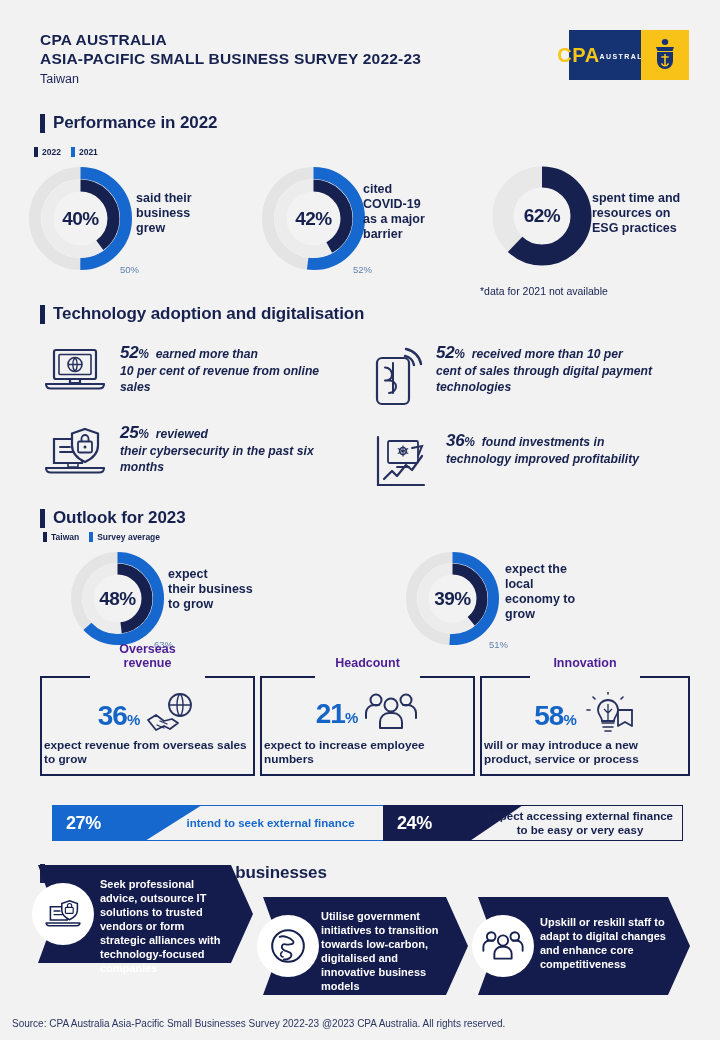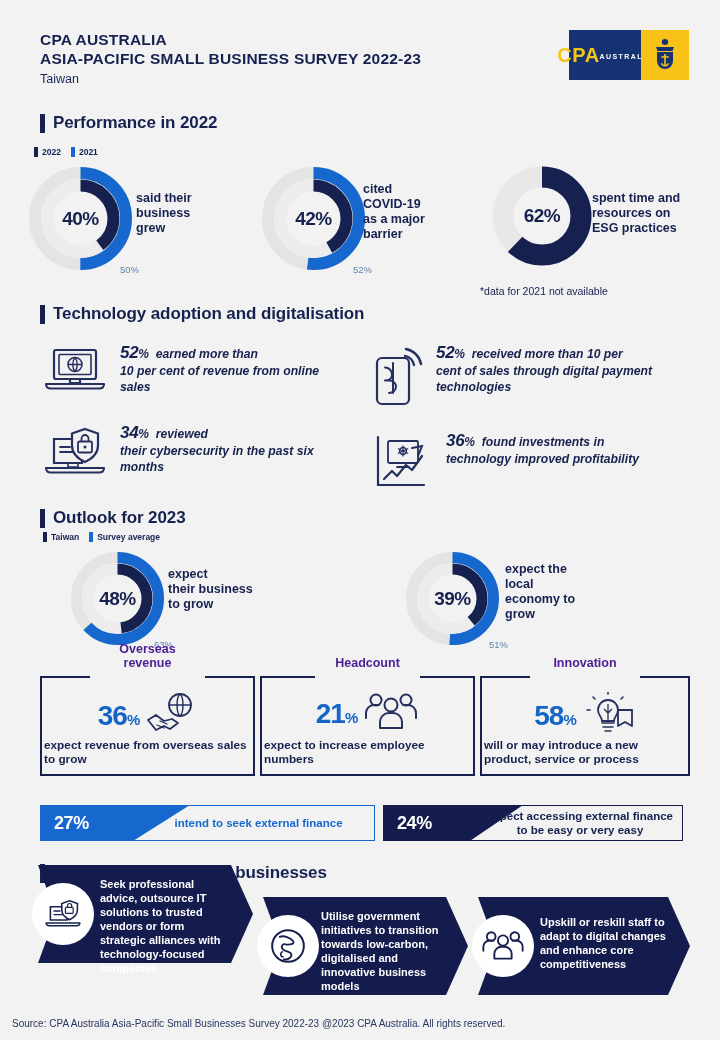--- a/index.html
+++ b/index.html
@@ -236,21 +236,21 @@
         <path d="M6 43c0 3 2 4.5 5 4.5h48c3 0 5-1.5 5-4.5" stroke-width="2"></path>
         <path d="M28 38h10v4h-10z" stroke-width="1.6"></path>
         <path d="M20 22h10M20 27h14" stroke-width="1.8" stroke-linecap="round"></path>
         <path d="M45 4l13 4.5v12c0 8-6.5 13.5-13 16.5-6.5-3-13-8.5-13-16.5v-12z" fill="#f2f2f2"></path>
         <rect x="38" y="16.5" width="14" height="11" rx="1.5" stroke-width="1.8"></rect>
         <path d="M41.5 16.5v-3a3.5 3.5 0 0 1 7 0v3" stroke-width="1.8"></path>
         <circle cx="45" cy="22" r="1.5" fill="#26305e" stroke="none"></circle>
       </svg>
     </div>
     <div class="body">
-      <span class="pct">34</span><span class="pctsym">%</span>&nbsp;&nbsp;<span>reviewed</span><br><span>their cybersecurity in the past six months</span>
+      <span class="pct">25</span><span class="pctsym">%</span>&nbsp;&nbsp;<span>reviewed</span><br><span>their cybersecurity in the past six months</span>
     </div>
   </div>
 
   <div class="tech" style="left:374px; top:433px; width:320px;">
     <div class="ico">
       <svg width="62" height="58" viewBox="0 0 62 58" fill="none" stroke="#26305e" stroke-width="2">
         <path d="M4 4v48h46" stroke-width="2.2" stroke-linecap="round"></path>
         <rect x="14" y="8" width="30" height="22" rx="1.5" stroke-width="1.8"></rect>
         <path d="M26 30h6M23 34h12" stroke-width="1.8" stroke-linecap="round"></path>
         <circle cx="29" cy="18" r="3.4" stroke-width="1.5"></circle>
@@ -367,21 +367,21 @@
           <path d="M23 39h6" stroke-width="1.6" stroke-linecap="round"></path>
           <path d="M26 12v16M22 17l4 4 4-4" stroke-width="1.3"></path>
           <path d="M26 2v-2M13 7l-2-2M39 7l2-2M8 18H5M47 18h3" stroke-width="1.6" stroke-linecap="round"></path>
           <path d="M36 18h14v16l-7-4-7 4z" stroke-width="1.8" stroke-linejoin="round" fill="#f2f2f2"></path>
         </svg>
       </span>
     </div>
     <div class="desc">will or may introduce a new product, service or process</div>
   </div>
 
-  <div class="fin" style="left:40px; top:805px; width:335px;">
+  <div class="fin" style="left:52px; top:805px; width:335px;">
     <div class="box" style="border-color:#1668cf;"></div>
     <div class="wedge" style="width:150px; background:#1668cf; clip-path:polygon(0 0,100% 0,62% 100%,0 100%);"></div>
     <div class="pct">27%</div>
     <div class="txt" style="left:110px; right:8px; color:#1668cf; justify-content:center;">intend to seek external finance</div>
   </div>
 
   <div class="fin" style="left:383px; top:805px; width:300px;">
     <div class="box" style="border-color:#141b4d;"></div>
     <div class="wedge" style="width:140px; background:#141b4d; clip-path:polygon(0 0,100% 0,62% 100%,0 100%);"></div>
     <div class="pct">24%</div>

